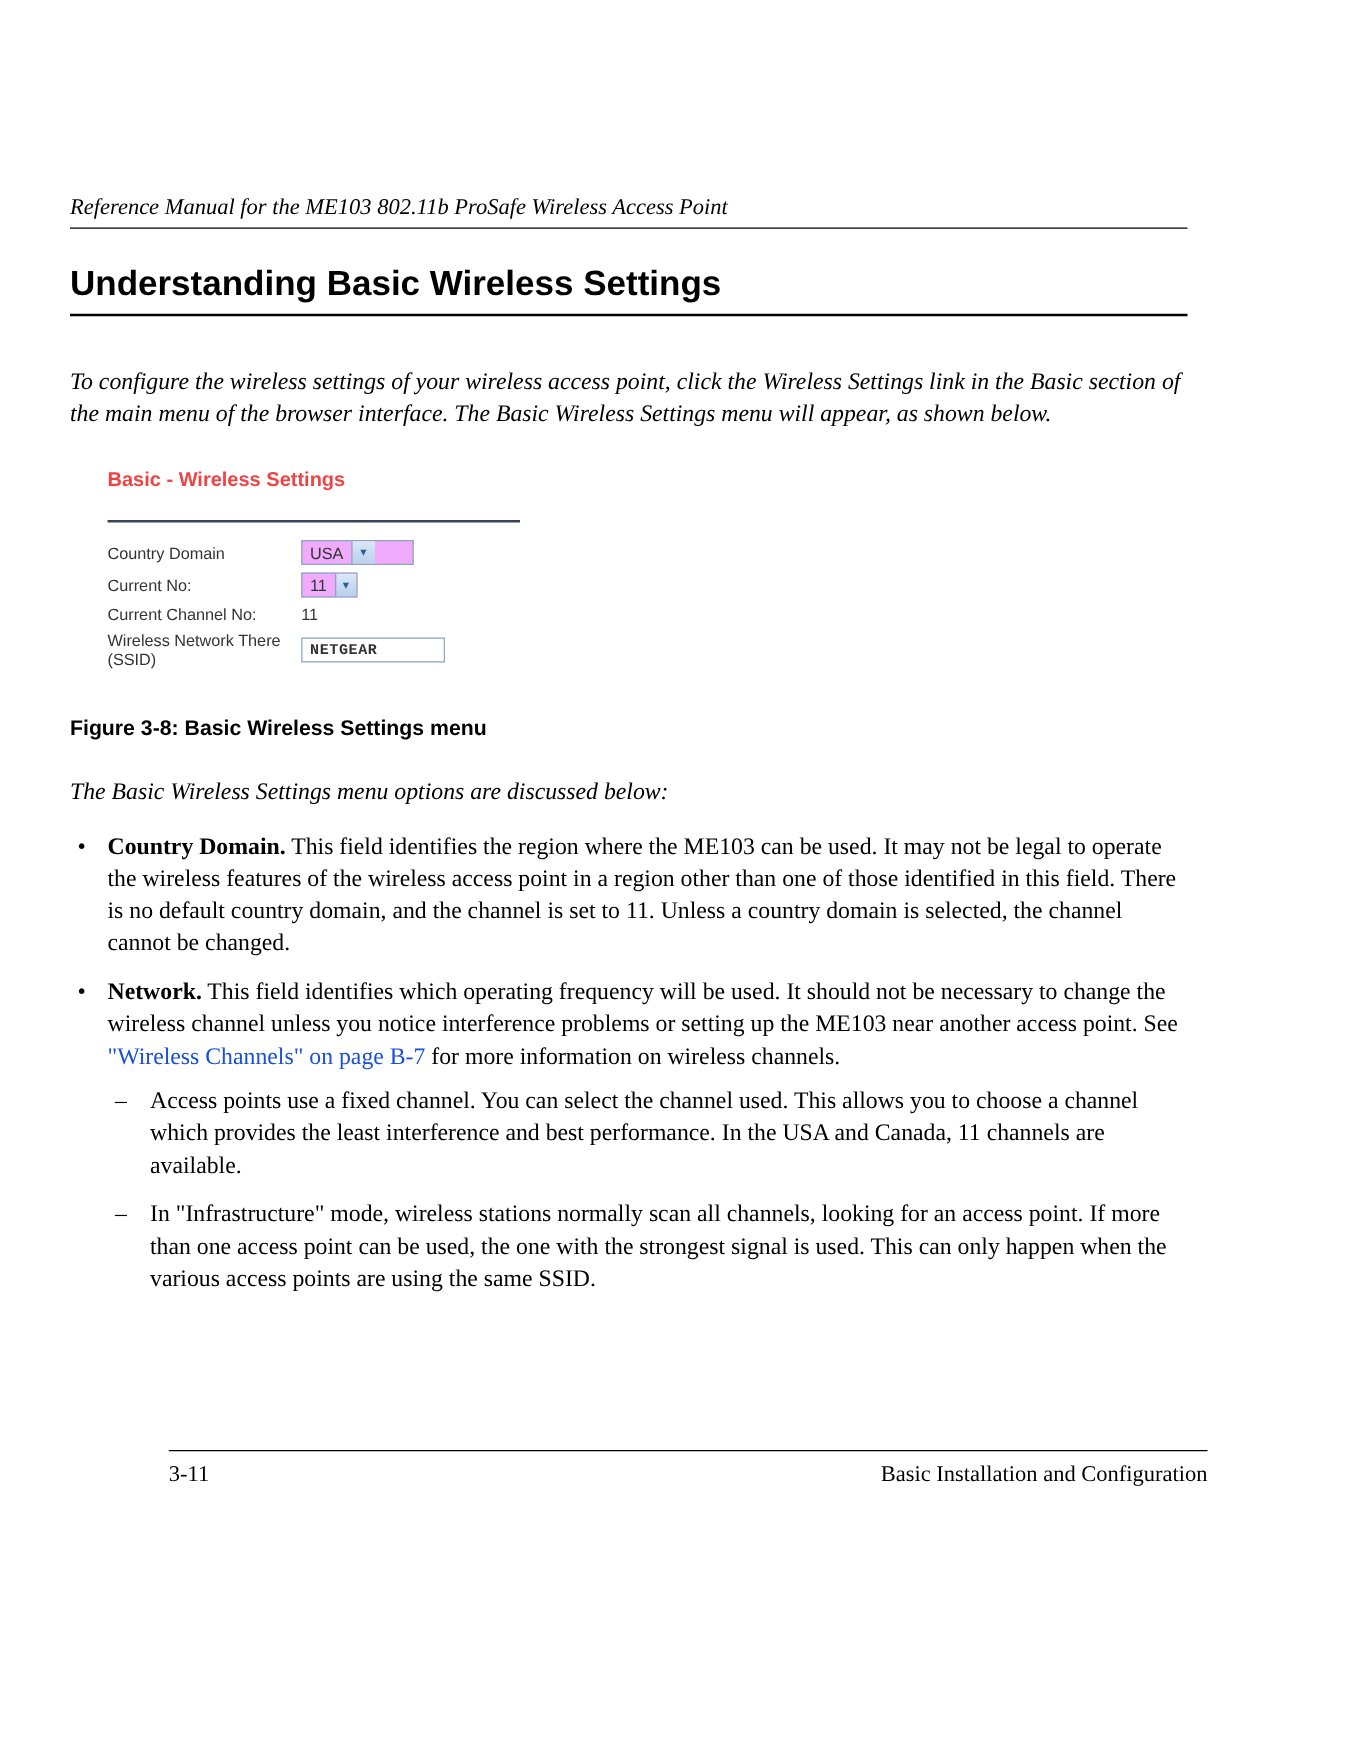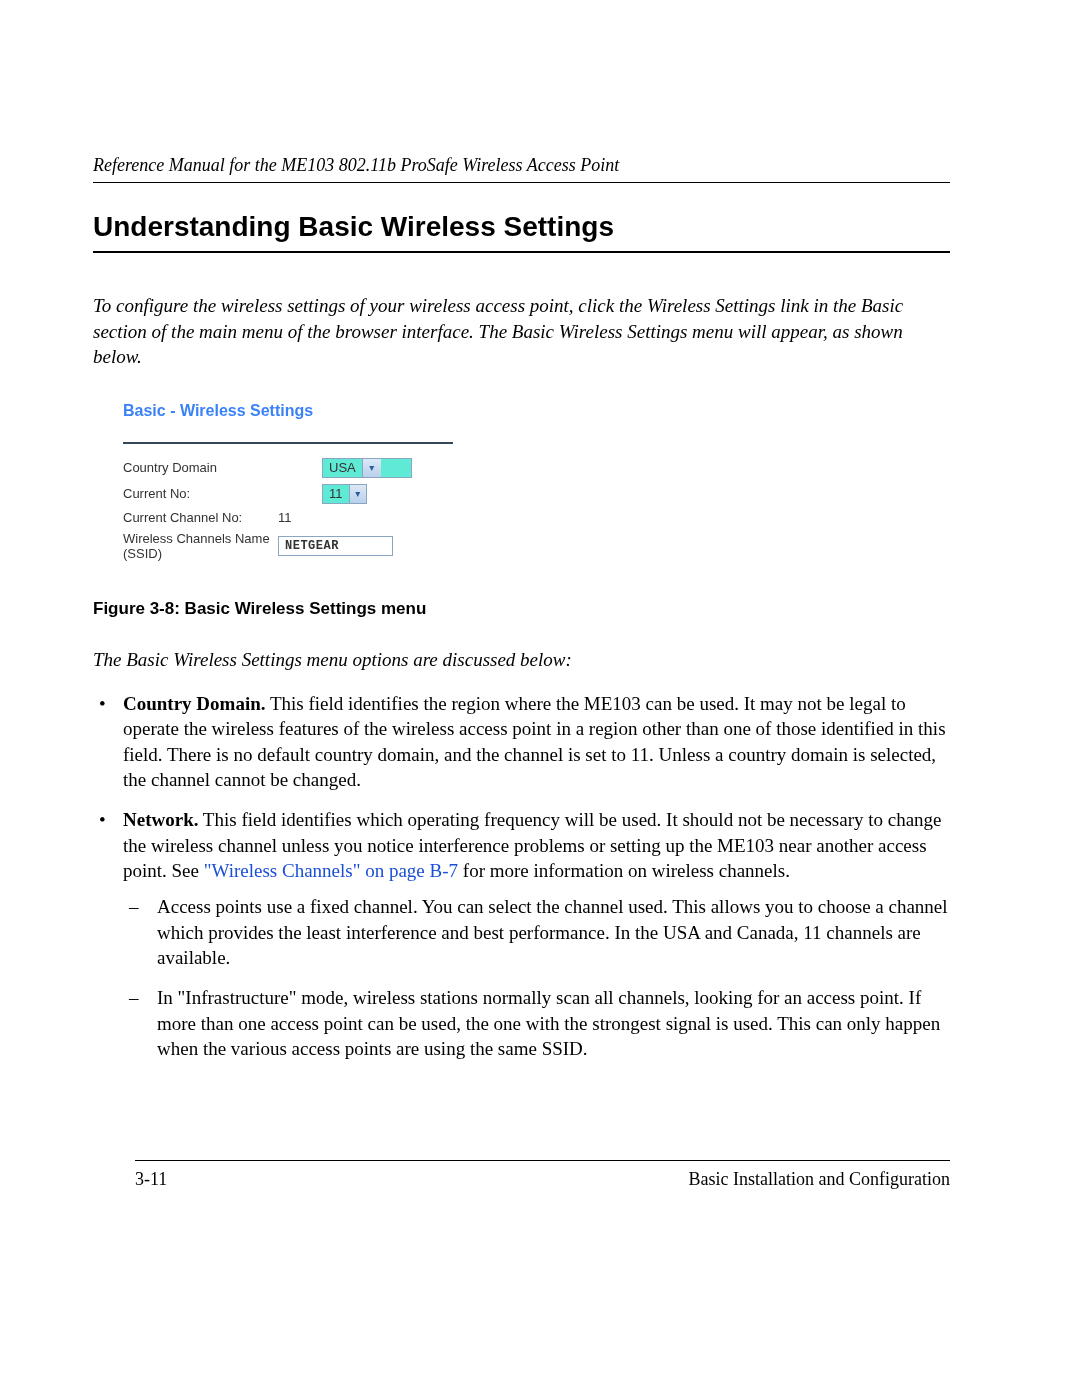--- a/index.html
+++ b/index.html
@@ -7,21 +7,21 @@
     padding: 0;
     background: #fff;
     font-family: "Times New Roman", Times, serif;
     color: #000;
   }
   .page {
     width: 1080px;
     height: 1270px;
     position: relative;
     box-sizing: border-box;
-    padding: 155px 130px 0 93px;
+    padding: 155px 130px 0 56px;
   }
   .running-header {
     font-style: italic;
     font-size: 18px;
     margin-bottom: 6px;
   }
   .hr {
     border: none;
     border-top: 1.5px solid #000;
     margin: 0 0 28px 0;
@@ -45,21 +45,21 @@
   }
   
   .fig {
     width: 380px;
     padding: 14px 18px 14px 30px;
     box-sizing: border-box;
     font-family: Arial, Helvetica, sans-serif;
     margin-bottom: 18px;
   }
   .fig-title {
-    color: #3b82f6;
+    color: #ef4444;
     font-weight: bold;
     font-size: 16px;
     margin-bottom: 22px;
   }
   .fig-hr {
     border: none;
     border-top: 2px solid #34475a;
     margin: 0 0 14px 0;
     width: 330px;
   }
@@ -68,24 +68,23 @@
     align-items: center;
     font-size: 13px;
     color: #333;
     margin-bottom: 6px;
   }
   .fig-label { width: 155px; }
   .dd {
     display: inline-flex;
     align-items: center;
     border: 1px solid #8aa6c1;
-    background: #5eead4;
+    background: #f0abfc;
     height: 20px;
     box-sizing: border-box;
-    margin-left: 44px;
   }
   .dd-text {
     padding: 0 6px;
     font-size: 13px;
     font-family: Arial, Helvetica, sans-serif;
   }
   .dd-btn {
     width: 18px;
     height: 100%;
     background: linear-gradient(#dce8f6, #b9d0ec);
@@ -146,21 +145,21 @@
     content: "–";
     position: absolute;
     left: 6px;
     top: 0;
   }
   .b { font-weight: bold; }
   .link { color: #1a4fd6; }
   .footer {
     position: absolute;
     left: 135px;
-    right: 130px;
+    right: 114px;
     bottom: 80px;
   }
   .footer-hr {
     border: none;
     border-top: 1.5px solid #000;
     margin: 0 0 8px 0;
   }
   .footer-row {
     display: flex;
     justify-content: space-between;
@@ -205,21 +204,21 @@
         <span class="dd-btn">▾</span>
       </span>
     </div>
 
     <div class="fig-row">
       <span class="fig-label">Current Channel No:</span>
       <span>11</span>
     </div>
 
     <div class="fig-row">
-      <span class="fig-label">Wireless Channels Name (SSID)</span>
+      <span class="fig-label">Wireless Network There (SSID)</span>
       <span class="txt-input" style="width:115px">NETGEAR</span>
     </div>
   </div>
 
   <p class="caption">Figure 3-8: Basic Wireless Settings menu</p>
 
   <p class="body">The Basic Wireless Settings menu options are discussed below:</p>
 
   <ul class="bullets">
     <li>

